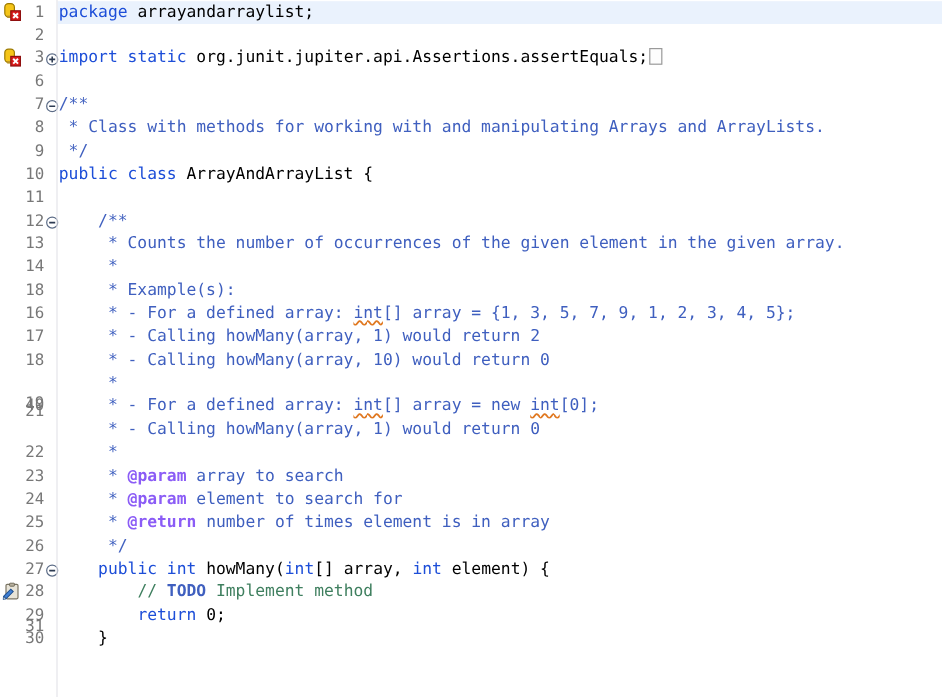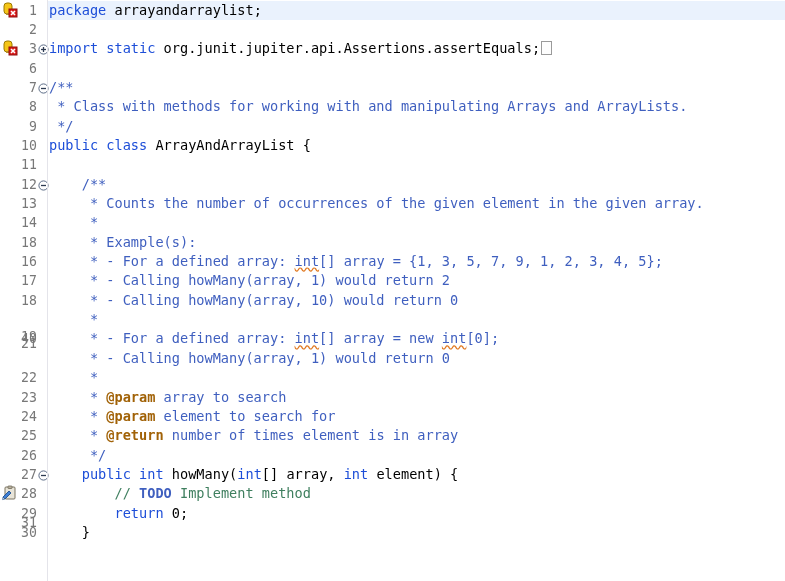--- a/index.html
+++ b/index.html
@@ -92,21 +92,21 @@
     white-space: pre;
     font-family: "DejaVu Sans Mono", monospace;
     font-size: 13.6px;
     color: #000000;
   }
 
   
   .kw   { color: #1d4ed8; font-weight: normal; }      
   .plain{ color: #000000; }
   .doc  { color: #3f5fbf; }                          
-  .doctag { color: #a16207; font-weight: bold; }     
+  .doctag { color: #8b5cf6; font-weight: bold; }     
   .cmt  { color: #3f7f5f; }                          
   .todo { color: #3f5fbf; font-weight: bold; }       
 
   
   .err {
     text-decoration-style: wavy;
     text-decoration-color: #cc0044;
     text-decoration-skip-ink: none;
     text-underline-offset: 1px;
   }

